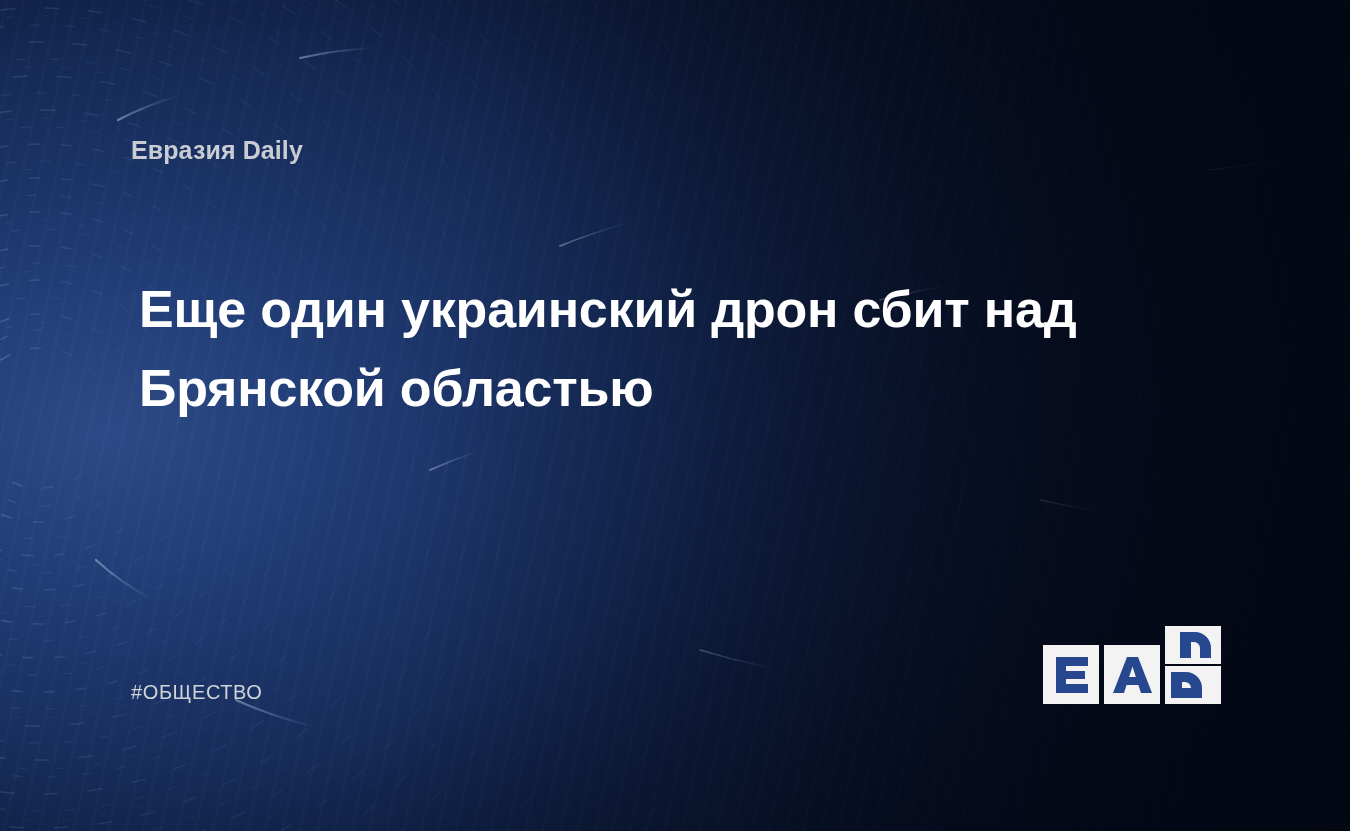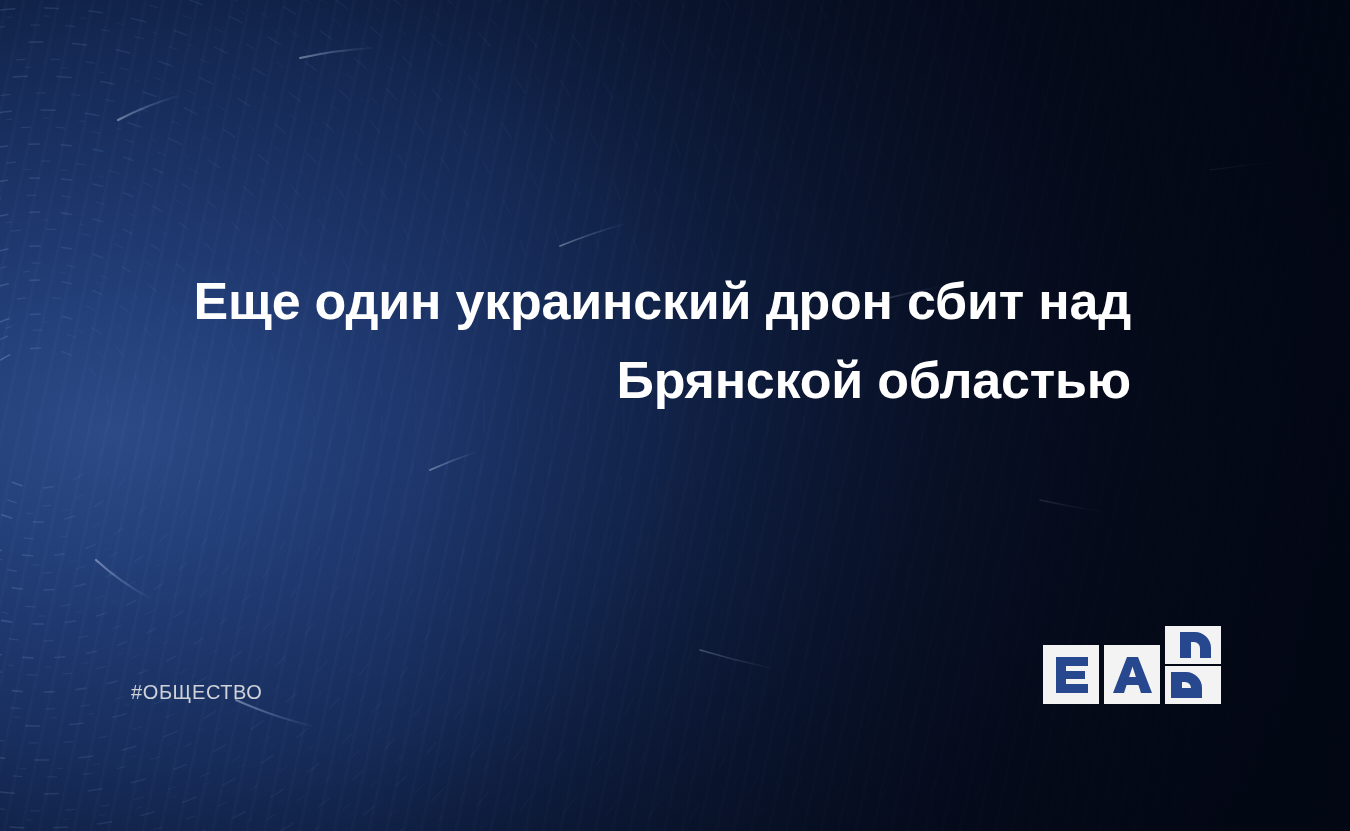--- a/index.html
+++ b/index.html
@@ -87,27 +87,26 @@
     font-weight: bold;
     letter-spacing: 0.1px;
     color: #c9cdd3;
     white-space: nowrap;
   }
   .headline {
     position: absolute;
     left: 131px;
     top: 262px;
     width: 1000px;
-    margin: 0;
+    margin: 8px;
     font-size: 52px;
     line-height: 1.52;
     font-weight: bold;
     color: #ffffff;
     letter-spacing: -0.2px;
-    text-align: right;
   }
   .category {
     position: absolute;
     left: 131px;
     top: 681px;
     font-size: 20px;
     font-weight: normal;
     letter-spacing: 0.6px;
     color: #cfd3d8;
     white-space: nowrap;
@@ -265,20 +264,21 @@
       </g>
     </svg>
   </div>
 
   <div class="streaks"></div>
   <div class="bg-darken-right"></div>
   <div class="bg-vignette"></div>
 
   <div class="content">
 
+    <div class="brand">Евразия Daily</div>
 
     <h1 class="headline">Еще один украинский дрон сбит над Брянской областью</h1>
 
     <div class="category">#ОБЩЕСТВО</div>
 
     <div class="logo">
       <svg width="178" height="82" viewBox="0 0 178 82" xmlns="http://www.w3.org/2000/svg">
 
         <g>
           <rect x="0" y="21" width="56" height="59" fill="#f2f3f2"></rect>

